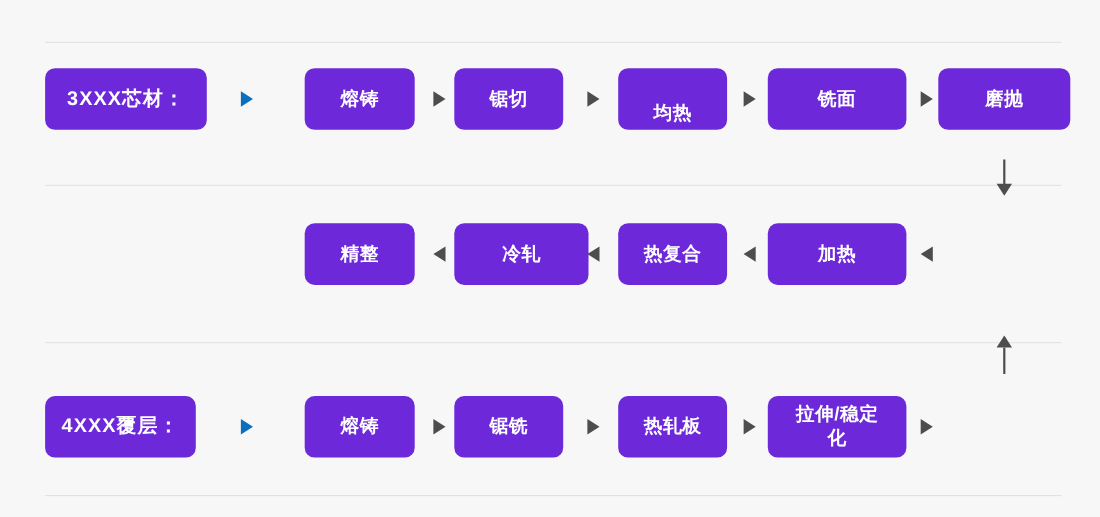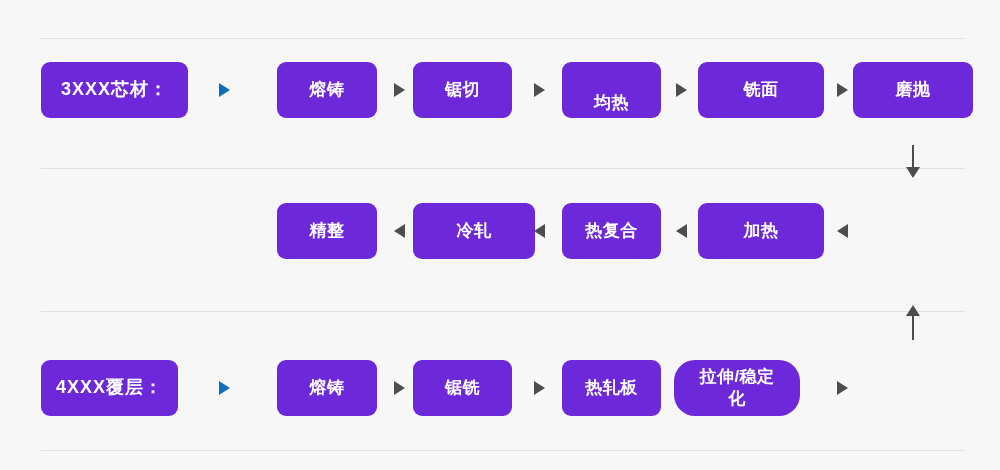--- a/index.html
+++ b/index.html
@@ -178,20 +178,20 @@
   <div class="node" style="left:413px; top:360px; width:99px; height:56px;">
     <span class="txt">锯铣</span>
   </div>
   <div class="arrow-h right" style="left:534px; top:381px;"></div>
 
   <div class="node" style="left:562px; top:360px; width:99px; height:56px;">
     <span class="txt">热轧板</span>
   </div>
   <div class="arrow-h right" style="left:676px; top:381px;"></div>
 
-  <div class="node" style="left:674px; top:360px; width:126px; height:56px; flex-direction:column;border-radius:21px;">
+  <div class="node" style="left:698px; top:360px; width:126px; height:56px; flex-direction:column;">
     <span class="txt">拉伸/稳定</span>
     <span class="txt">化</span>
   </div>
   <div class="arrow-h right" style="left:837px; top:381px;"></div>
 
 
 </div>
 
 </body></html>

